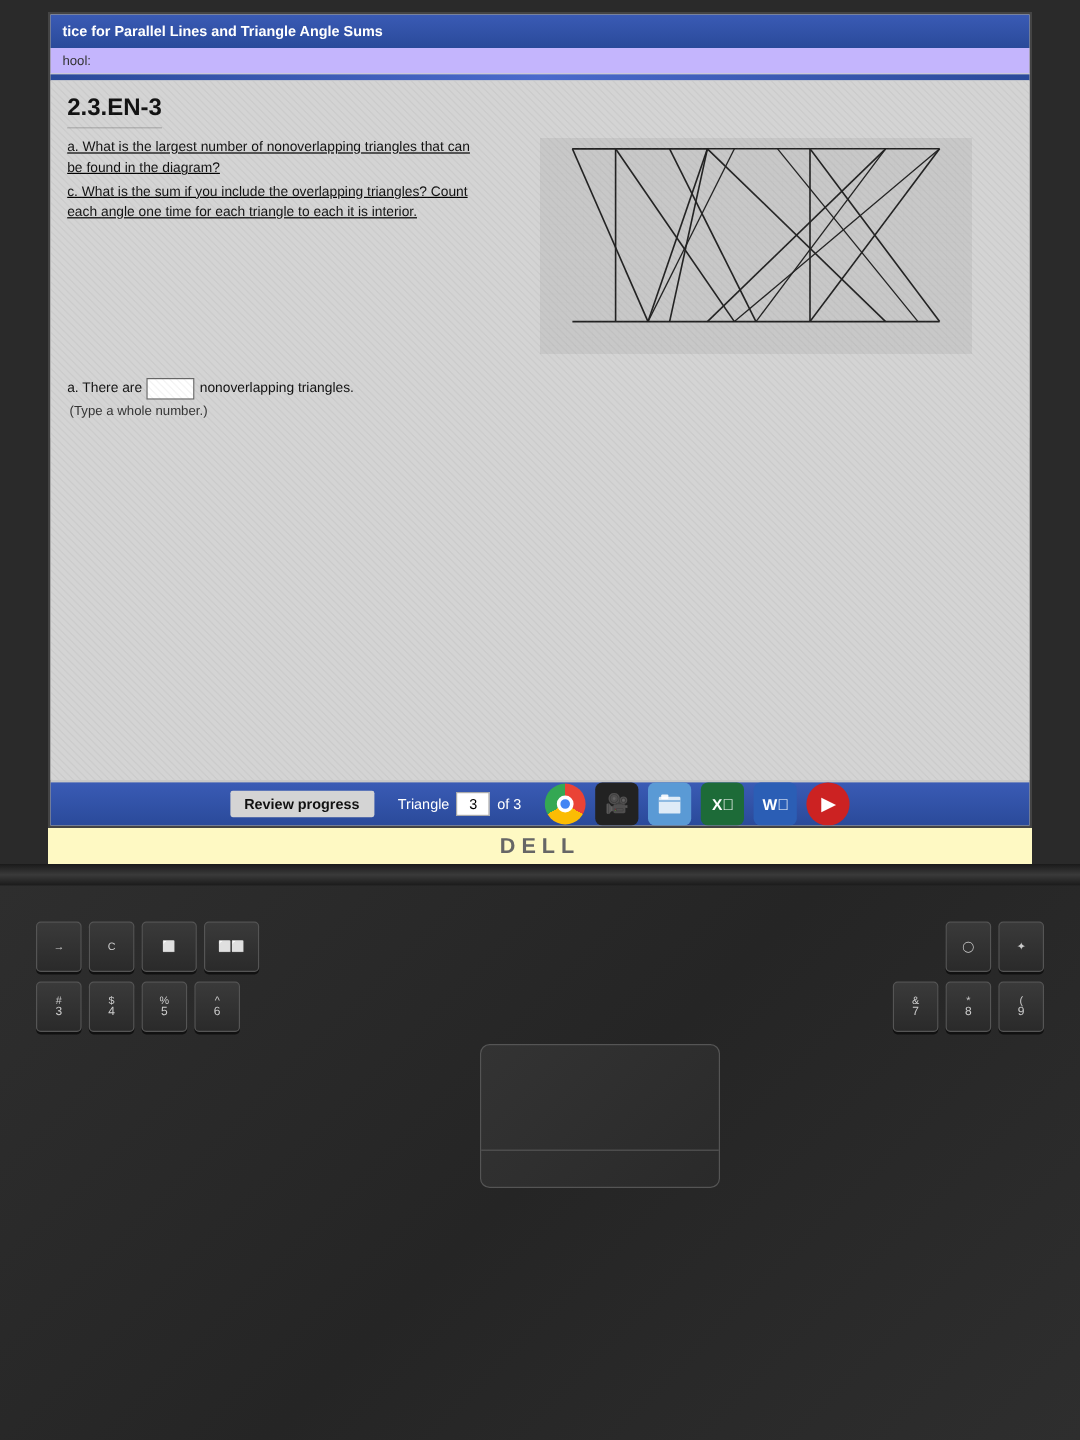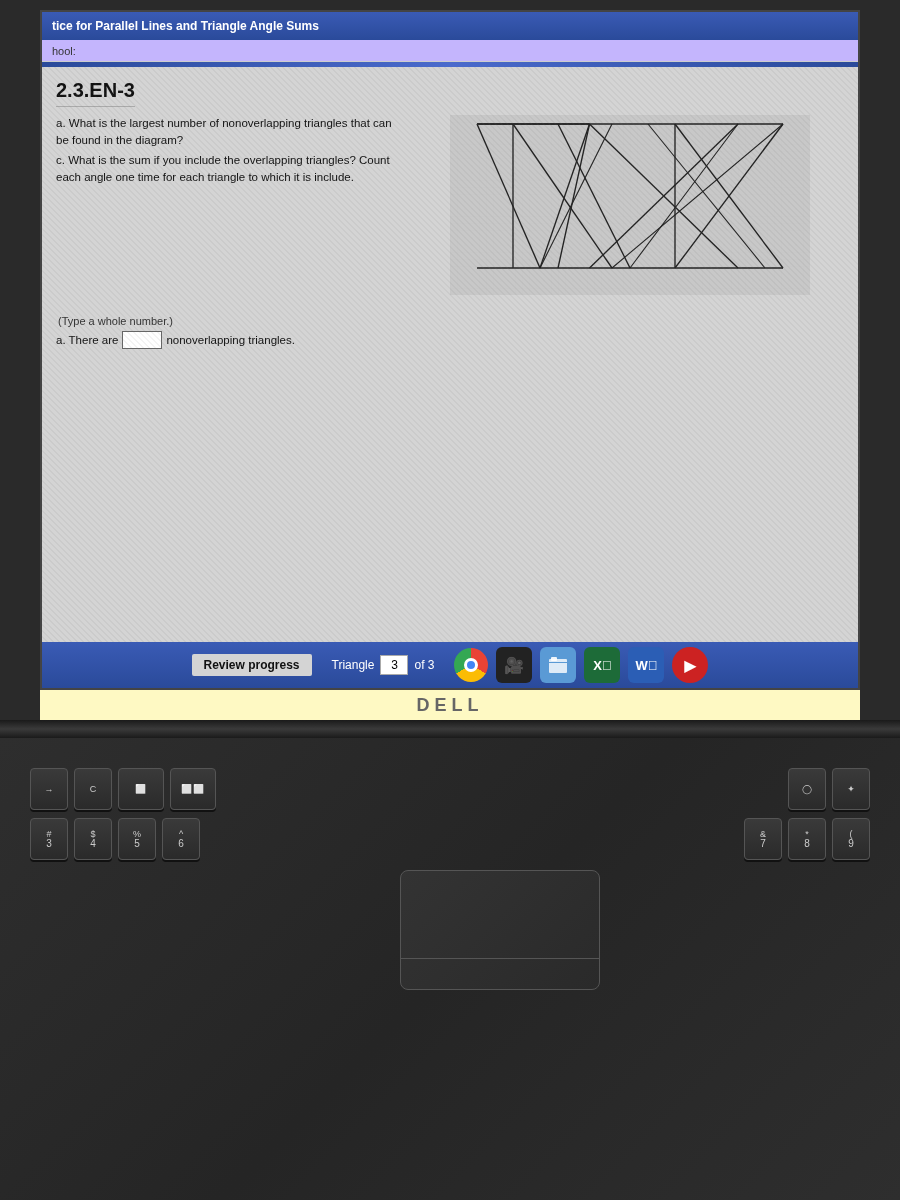--- a/index.html
+++ b/index.html
@@ -88,20 +88,21 @@
       margin-bottom: 8px;
       border-bottom: 1px solid #aaa;
       padding-bottom: 4px;
       display: inline-block;
     }
 
     
     .content-row {
       display: flex;
       gap: 20px;
+      text-decoration: underline;
     }
 
     .question-text {
       flex: 1;
       max-width: 340px;
     }
 
     .question-text p {
       font-size: 11.5px;
       color: #111;
@@ -149,21 +150,21 @@
       color: #333;
       margin-left: 2px;
     }
 
     
     .screen-bottom-bar {
       position: absolute;
       bottom: 0;
       left: 0;
       right: 0;
-      height: 46px;
+      height: 36px;
       background: linear-gradient(to bottom, #3a5bb5, #2a4a9a);
       display: flex;
       align-items: center;
       justify-content: center;
       gap: 20px;
     }
 
     .review-progress-btn {
       color: #111;
       background: #d4d4d4;
@@ -342,21 +343,21 @@
       <div class="bg-pattern"></div>
 
       <div class="main-content">
         
         <div class="section-id">2.3.EN-3</div>
 
         <div class="content-row">
 
           <div class="question-text">
             <p>a. What is the largest number of nonoverlapping triangles that can be found in the diagram?</p>
-            <p>c. What is the sum if you include the overlapping triangles? Count each angle one time for each triangle to which it is include.</p>
+            <p>c. What is the sum if you include the overlapping triangles? Count each angle one time for each triangle to each it is interior.</p>
           </div>
 
           <div class="diagram-area">
             <svg viewBox="0 0 400 200" xmlns="http://www.w3.org/2000/svg">
 
               <defs>
                 <pattern id="grid" width="8" height="8" patternUnits="userSpaceOnUse">
                   <path d="M 8 0 L 0 0 0 8" fill="none" stroke="#bbb" stroke-width="0.3"></path>
                 </pattern>
               </defs>
@@ -387,26 +388,26 @@
               <line x1="220" y1="10" x2="350" y2="170" stroke="#222" stroke-width="1.2"></line>
               <line x1="320" y1="10" x2="200" y2="170" stroke="#222" stroke-width="1.2"></line>
               <line x1="370" y1="10" x2="180" y2="170" stroke="#222" stroke-width="1.2"></line>
             </svg>
           </div>
         </div>
 
         
         <div class="answer-area">
           <div class="answer-line">
-            <span class="type-hint">(Type a whole number.)</span>
-          </div>
-          <div class="answer-line">
             <span>a. There are</span>
             <input type="text" class="answer-input" value="" style="">
             <span>nonoverlapping triangles.</span>
+          </div>
+          <div class="answer-line">
+            <span class="type-hint">(Type a whole number.)</span>
           </div>
         </div>
 
       </div>
 
     </div>
 
     <div class="screen-bottom-bar">
       <button class="review-progress-btn">Review progress</button>
 

